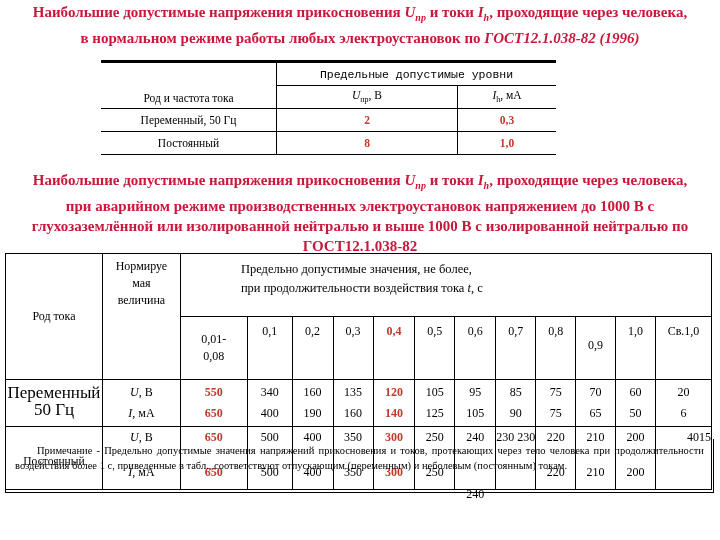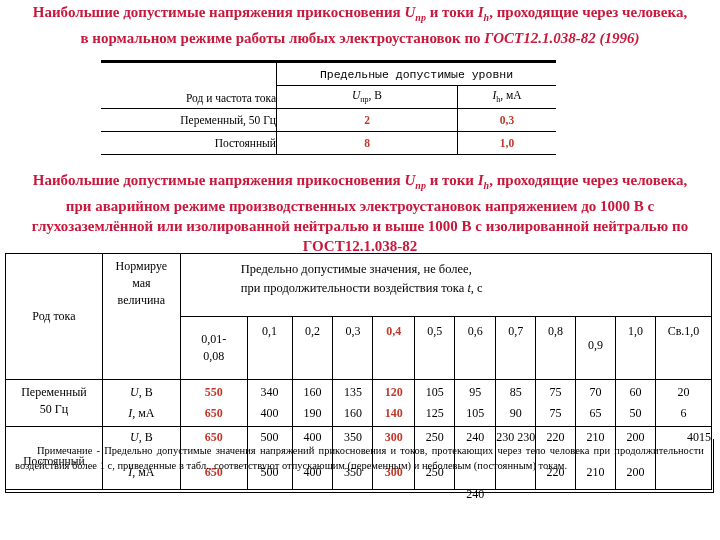--- a/index.html
+++ b/index.html
@@ -17,21 +17,21 @@
   #title1 { top: 2px; }
   #title2 { top: 170px; }
 
   table { border-collapse: collapse; position: absolute; }
   td { padding: 0; text-align: center; vertical-align: middle; }
 
   
   #t1 { left: 101px; top: 60px; width: 455px; font-size: 11.5px; }
   #t1 td { border-bottom: 1px solid #000; height: 22px; }
   #t1 tr.r-top td { border-top: 3px solid #000; }
-  #t1 td.c1 { border-right: 1px solid #000; width: 175px; text-align: right; }
+  #t1 td.c1 { border-right: 1px solid #000; width: 175px; }
   #t1 td.c2 { border-right: 1px solid #000; width: 180px; }
   #t1 td.head { height: 22px; font-family: Liberation Mono, monospace; }
   #t1 .red { color: #c0392b; font-weight: bold; }
 
   
   #t2 { left: 5px; top: 253px; width: 707px; font-size: 12px; }
   #t2 td { border: 1px solid #000; }
   #t2 .red { color: #c0392b; font-weight: bold; }
   #t2 td.hdr-big { height: 56px; text-align: left; padding-left: 14px; line-height: 19px; font-size: 12.5px; }
   #t2 td.period { height: 42px; line-height: 17px; }
@@ -125,21 +125,21 @@
     <td class="period" style="vertical-align:top;padding-top:6px;">0,5</td>
     <td class="period" style="vertical-align:top;padding-top:6px;">0,6</td>
     <td class="period" style="vertical-align:top;padding-top:6px;">0,7</td>
     <td class="period" style="vertical-align:top;padding-top:6px;">0,8</td>
     <td class="period" style="vertical-align:top;padding-top:20px;">0,9</td>
     <td class="period" style="vertical-align:top;padding-top:6px;">1,0</td>
     <td class="period" style="vertical-align:top;padding-top:6px;">Св.1,0</td>
   </tr>
 
   <tr class="data-row1">
-    <td style="vertical-align:top;padding-top:4px;line-height:17px;font-size:12px;">
+    <td style="vertical-align:top;padding-top:4px;line-height:17px;font-size:17px;">
           <div>Переменный</div>
           <div>50 Гц</div>
         </td>
     <td class="dual">
           <div><i>U</i><span>, В</span></div>
           <div><i>I</i><span>, мА</span></div>
         </td>
     <td class="dual red">
           <div>550</div>
           <div>650</div>

